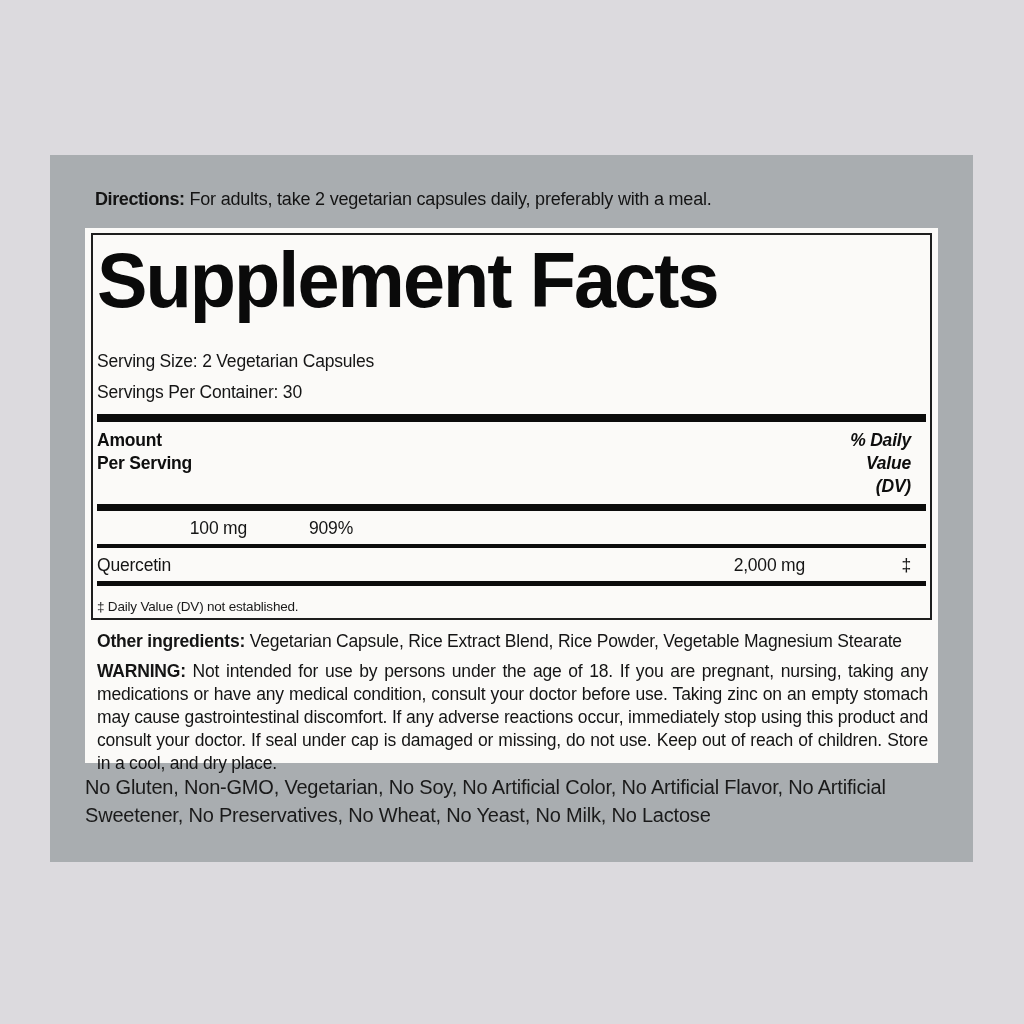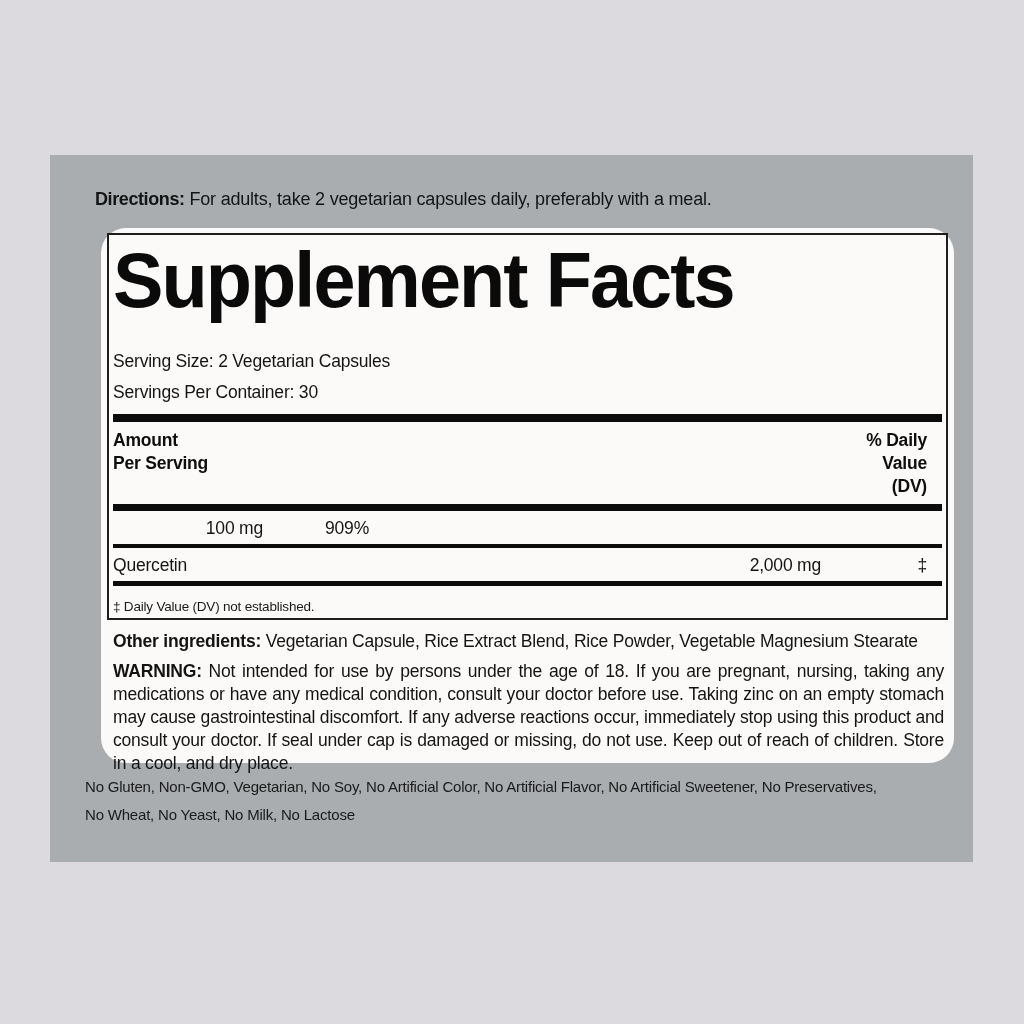--- a/index.html
+++ b/index.html
@@ -17,24 +17,23 @@
     width:923px; height:707px;
     background:#a9adb0;
     padding-left:12px;
   }
   .directions {
     position:absolute; left:45px; top:34px;
     font-size:18px; color:#141414;
   }
   .directions b { letter-spacing:-0.4px; }
   .label-box {
-    position:absolute; left:51px; top:73px;
+    position:absolute; left:35px; top:73px;
     width:853px; height:535px;
     background:#fbfaf8;
-    border-radius:25px;
   }
   .facts-border {
     position:absolute; left:6px; top:5px;
     width:841px; height:387px;
     border:2px solid #1e1e1e;
     padding:0 4px;
     overflow:hidden;
   }
   .facts-title {
     margin-top:10px;
@@ -49,42 +48,42 @@
   .bar { background:#0c0c0c; }
   .bar-a { height:8px; margin-top:11px; }
   .bar-b { height:7px; }
   .bar-c { height:5px; }
   .divider { height:4px; background:#0c0c0c; }
   .facts-header {
     display:flex; justify-content:space-between;
     padding:7px 0 6px;
     font-weight:bold; font-size:17.5px; line-height:23px; color:#0e0e0e;gap:24px;
   }
-  .dv-header { text-align:right; padding-right:15px; }
+  .dv-header { text-align:right; padding-right:15px;font-style:italic; }
   .fact-row {
     display:flex; align-items:center;
     padding:7px 0 6px;
     font-size:17.5px; line-height:20px; color:#151515;
   }
   .fact-name { flex:1; }
   .fact-amount { width:150px; text-align:right; }
   .fact-dv { width:121px; text-align:right; padding-right:15px; }
   .footnote { padding-top:13px; font-size:13.5px; line-height:16px; color:#1a1a1a; }
   .other-line {
     position:absolute; left:12px; top:402px; width:829px;
     font-size:17.5px; line-height:22px; color:#141414;
   }
   .warning-par {
     position:absolute; left:12px; top:432px; width:831px;
     font-size:17.5px; line-height:23px; color:#141414;
     text-align:justify;
   }
   .claims {
     position:absolute; left:35px; top:618px; width:802px;
-    font-size:15px; line-height:28px; color:#1a1a1a;
+    font-size:20px; line-height:28px; color:#1a1a1a;
   }
 </style>
 </head>
 <body>
 
 <div class="panel">
 
   <div class="directions">
     <b>Directions:</b><span> For adults, take 2 vegetarian capsules daily, preferably with a meal.</span>
   </div>

